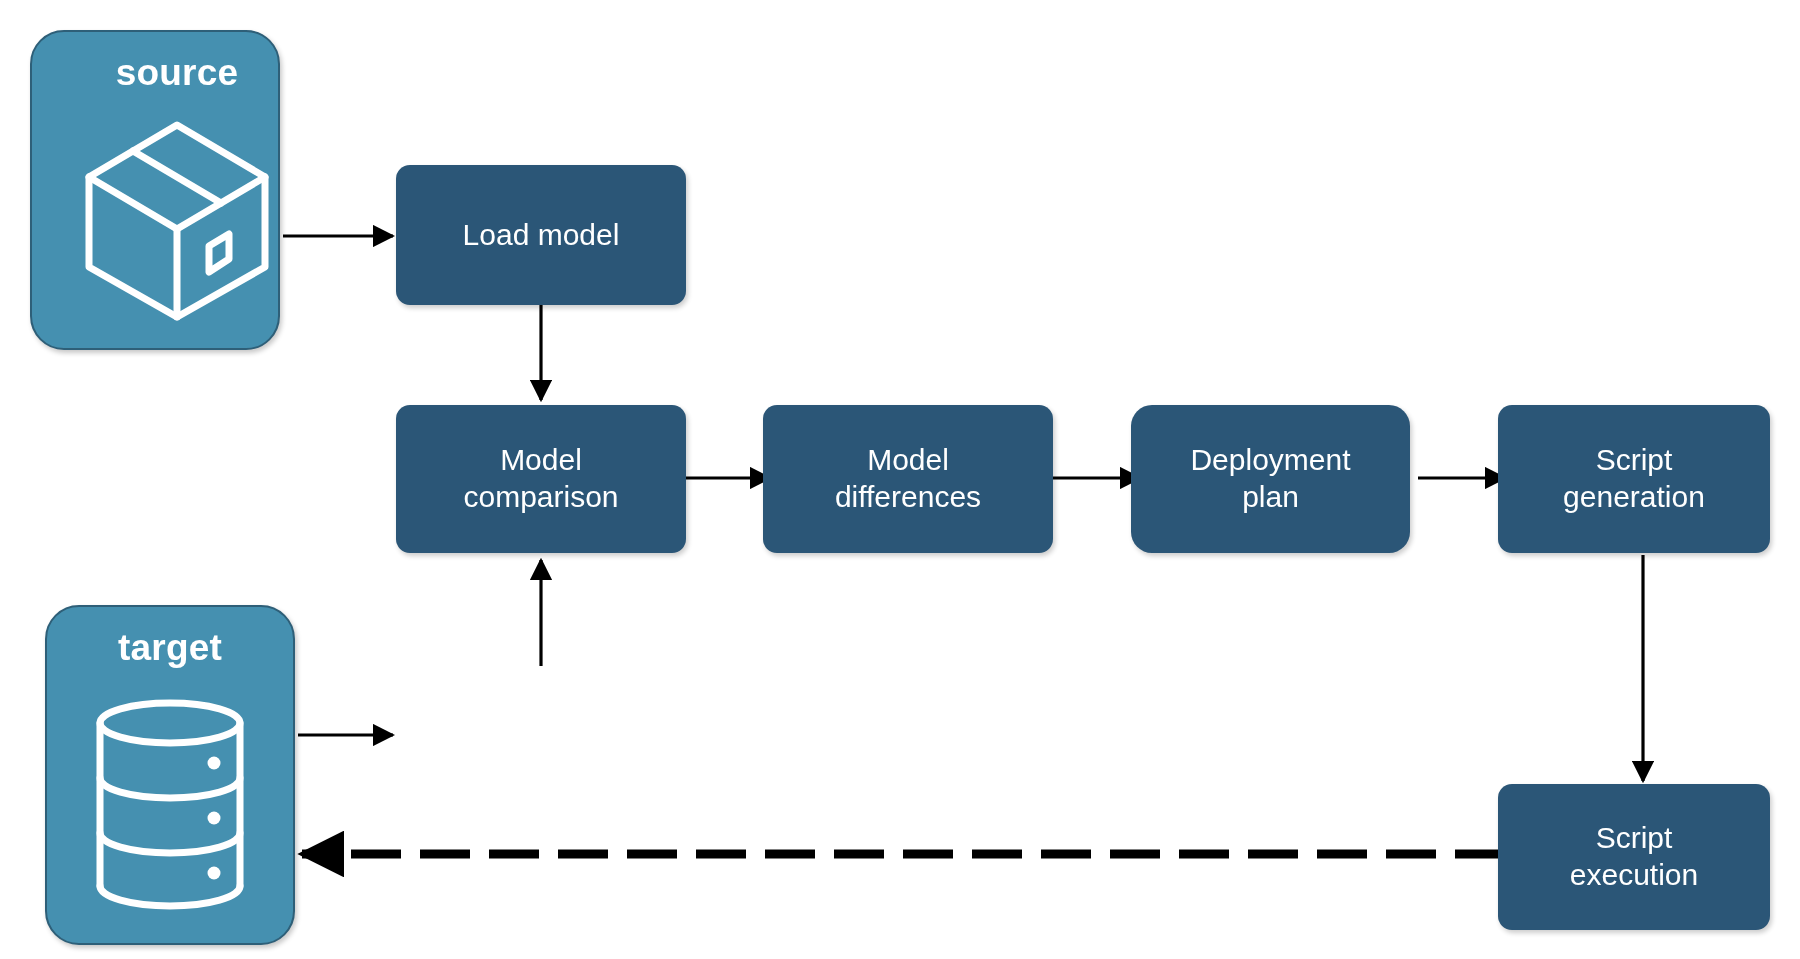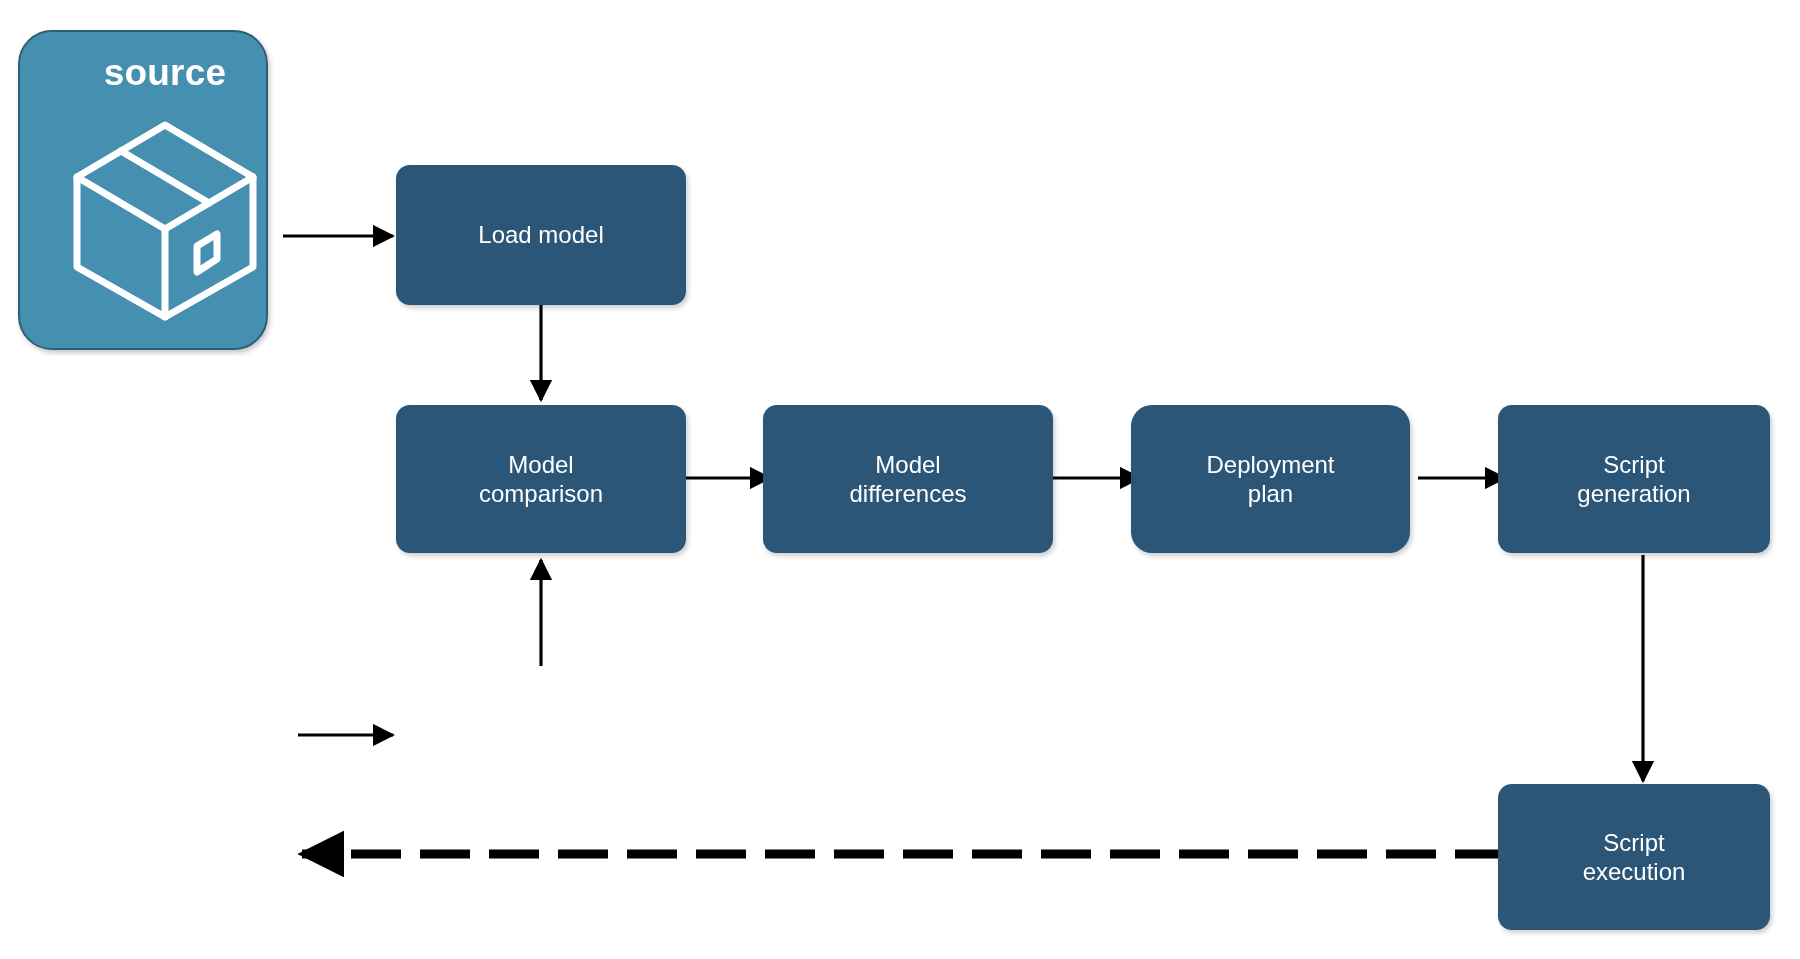--- a/index.html
+++ b/index.html
@@ -61,21 +61,21 @@
   .node {
     position: absolute;
     background: #2B5677;
     border-radius: 14px;
     box-sizing: border-box;
     display: flex;
     align-items: center;
     justify-content: center;
     text-align: center;
     color: #ffffff;
-    font-size: 24px;
+    font-size: 30px;
     line-height: 1.22;
     padding: 4px 10px;
     box-shadow: 2px 3px 5px rgba(0,0,0,0.20);
     user-select: none;
   }
   .node-label {
     white-space: pre-line;
     display: block;
   }
 </style>
@@ -106,38 +106,57 @@
 
     <line x1="1053" y1="478" x2="1140" y2="478" stroke="#000000" stroke-width="3.2" marker-end="url(#arrow-solid)"></line>
 
     <line x1="1418" y1="478" x2="1505" y2="478" stroke="#000000" stroke-width="3.2" marker-end="url(#arrow-solid)"></line>
 
     <line x1="1643" y1="555" x2="1643" y2="781" stroke="#000000" stroke-width="3.2" marker-end="url(#arrow-solid)"></line>
 
     <line x1="1505" y1="854" x2="302" y2="854" stroke="#000000" stroke-width="9" stroke-dasharray="50 19" marker-end="url(#arrow-dashed)"></line>
   </svg>
 
-  <div class="endpoint" style="left:18px; top:30px; width:250px; height:320px;padding-left:44px;">
+  <div class="endpoint" style="left:30px; top:30px; width:250px; height:320px;padding-left:44px;">
     <div class="endpoint-label">source</div>
     <div class="endpoint-icon">
       <svg width="200" height="205" viewBox="0 0 200 205" xmlns="http://www.w3.org/2000/svg" fill="none" stroke="#ffffff" stroke-width="7" stroke-linejoin="round" stroke-linecap="round">
 
         <path d="M100 8 L188 60 L188 150 L100 200 L12 150 L12 60 Z"></path>
 
         <path d="M12 60 L100 112 L188 60"></path>
 
         <path d="M100 112 L100 200"></path>
 
         <path d="M56 34 L144 86"></path>
 
         <path d="M132 129 L152 117 L152 142 L132 155 Z"></path>
       </svg>
     </div>
   </div>
 
+  <div class="endpoint" style="left:45px; top:605px; width:250px; height:340px;">
+    <div class="endpoint-label">target</div>
+    <div class="endpoint-icon">
+      <svg width="168" height="215" viewBox="0 0 168 215" xmlns="http://www.w3.org/2000/svg" fill="none" stroke="#ffffff" stroke-width="7" stroke-linecap="round">
+
+        <path d="M14 26 L14 189"></path>
+        <path d="M154 26 L154 189"></path>
+        <ellipse cx="84" cy="26" rx="70" ry="20"></ellipse>
+        <path d="M14 189 a70 20 0 0 0 140 0"></path>
+
+        <path d="M14 81 a70 20 0 0 0 140 0"></path>
+        <path d="M14 136 a70 20 0 0 0 140 0"></path>
+
+        <circle cx="128" cy="66" r="6.5" fill="#ffffff" stroke="none"></circle>
+        <circle cx="128" cy="121" r="6.5" fill="#ffffff" stroke="none"></circle>
+        <circle cx="128" cy="176" r="6.5" fill="#ffffff" stroke="none"></circle>
+      </svg>
+    </div>
+  </div>
 
   <div class="node" style="left:396px; top:165px; width:290px; height:140px;">
     <span class="node-label">Load model</span>
   </div>
 
   <div class="node" style="left:396px; top:405px; width:290px; height:148px;">
     <span class="node-label">Model
 comparison</span>
   </div>
 

